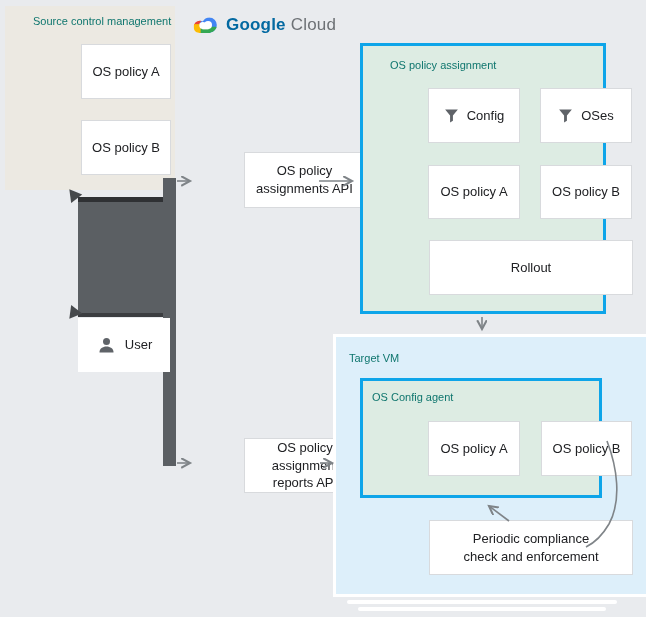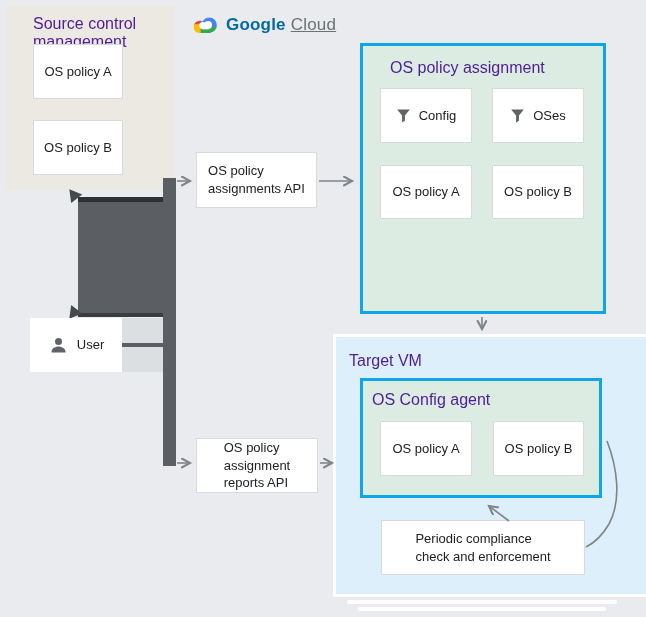--- a/index.html
+++ b/index.html
@@ -3,39 +3,39 @@
 <meta charset="utf-8">
 <style>
   html,body{margin:0;padding:0;background:#e9ebee;}
   .canvas{
     position:relative;width:646px;height:617px;overflow:hidden;
     background:#e9ebee;
     font-family:"Liberation Sans", sans-serif;
     color:#202124;
   }
   .abs{position:absolute;}
-  .container-title{font-size:16px;color:#4c1d95;}
+  .container-title{font-size:11px;color:#0f766e;}
   .whitebox{
     position:absolute;background:#ffffff;border:1px solid #d8dadd;
     display:flex;align-items:center;justify-content:center;
-    font-size:13px;color:#202124;text-align:left;line-height:1.35;
-    box-sizing:border-box;gap:8px;
+    font-size:13px;color:#202124;text-align:center;line-height:1.35;
+    box-sizing:border-box;gap:8px;margin-left:48px;
   }
   .noborder{border:none;}
   .multiline{white-space:pre-line;}
   .tint{position:absolute;box-sizing:border-box;}
   .beige{background:#ece9e2;}
   .green{background:#ddece3;border:3px solid #0ea5e9;}
   .blue{background:#ddeffa;border:3px solid #ffffff;}
   .darkfill{background:#5b5f63;}
   .stackline{position:absolute;background:#ffffff;border-radius:2px;height:4px;}
   .logo{display:flex;align-items:center;gap:7px;}
   .logo-text{font-size:17px;letter-spacing:.2px;}
   .logo-google{color:#0369a1;font-weight:bold;}
-  .logo-cloud{color:#6d7175;font-weight:normal;text-decoration:underline;}
+  .logo-cloud{color:#6d7175;font-weight:normal;}
   .tri{position:absolute;width:0;height:0;}
   .tri-up{border-left:7px solid transparent;border-right:7px solid transparent;
     border-bottom:12px solid #46494c;transform:rotate(-38deg);}
   .tri-down{border-left:7px solid transparent;border-right:7px solid transparent;
     border-top:12px solid #46494c;transform:rotate(38deg);}
   svg.overlay{position:absolute;left:0;top:0;pointer-events:none;}
   .icon{display:inline-flex;flex:0 0 auto;}
 </style>
 </head>
 <body>
@@ -122,20 +122,23 @@
         </svg>
       </span>
       <span>OSes</span>
     </div>
     <div class="whitebox" style="left:17px;top:119px;width:92px;height:54px;">
       <span>OS policy A</span>
     </div>
     <div class="whitebox" style="left:129px;top:119px;width:92px;height:54px;">
       <span>OS policy B</span>
     </div>
+    <div class="whitebox" style="left:18px;top:194px;width:204px;height:55px;">
+      <span>Rollout</span>
+    </div>
   </div>
 
   <div class="tint blue abs" style="left:333px;top:334px;width:332px;height:263px;">
     <div class="container-title abs" style="left:13px;top:15px;">Target VM</div>
     <div class="tint green" style="left:24px;top:41px;width:242px;height:120px;">
       <div class="container-title abs" style="left:9px;top:10px;">OS Config agent</div>
       <div class="whitebox" style="left:17px;top:40px;width:92px;height:55px;">
         <span>OS policy A</span>
       </div>
       <div class="whitebox" style="left:130px;top:40px;width:91px;height:55px;">

